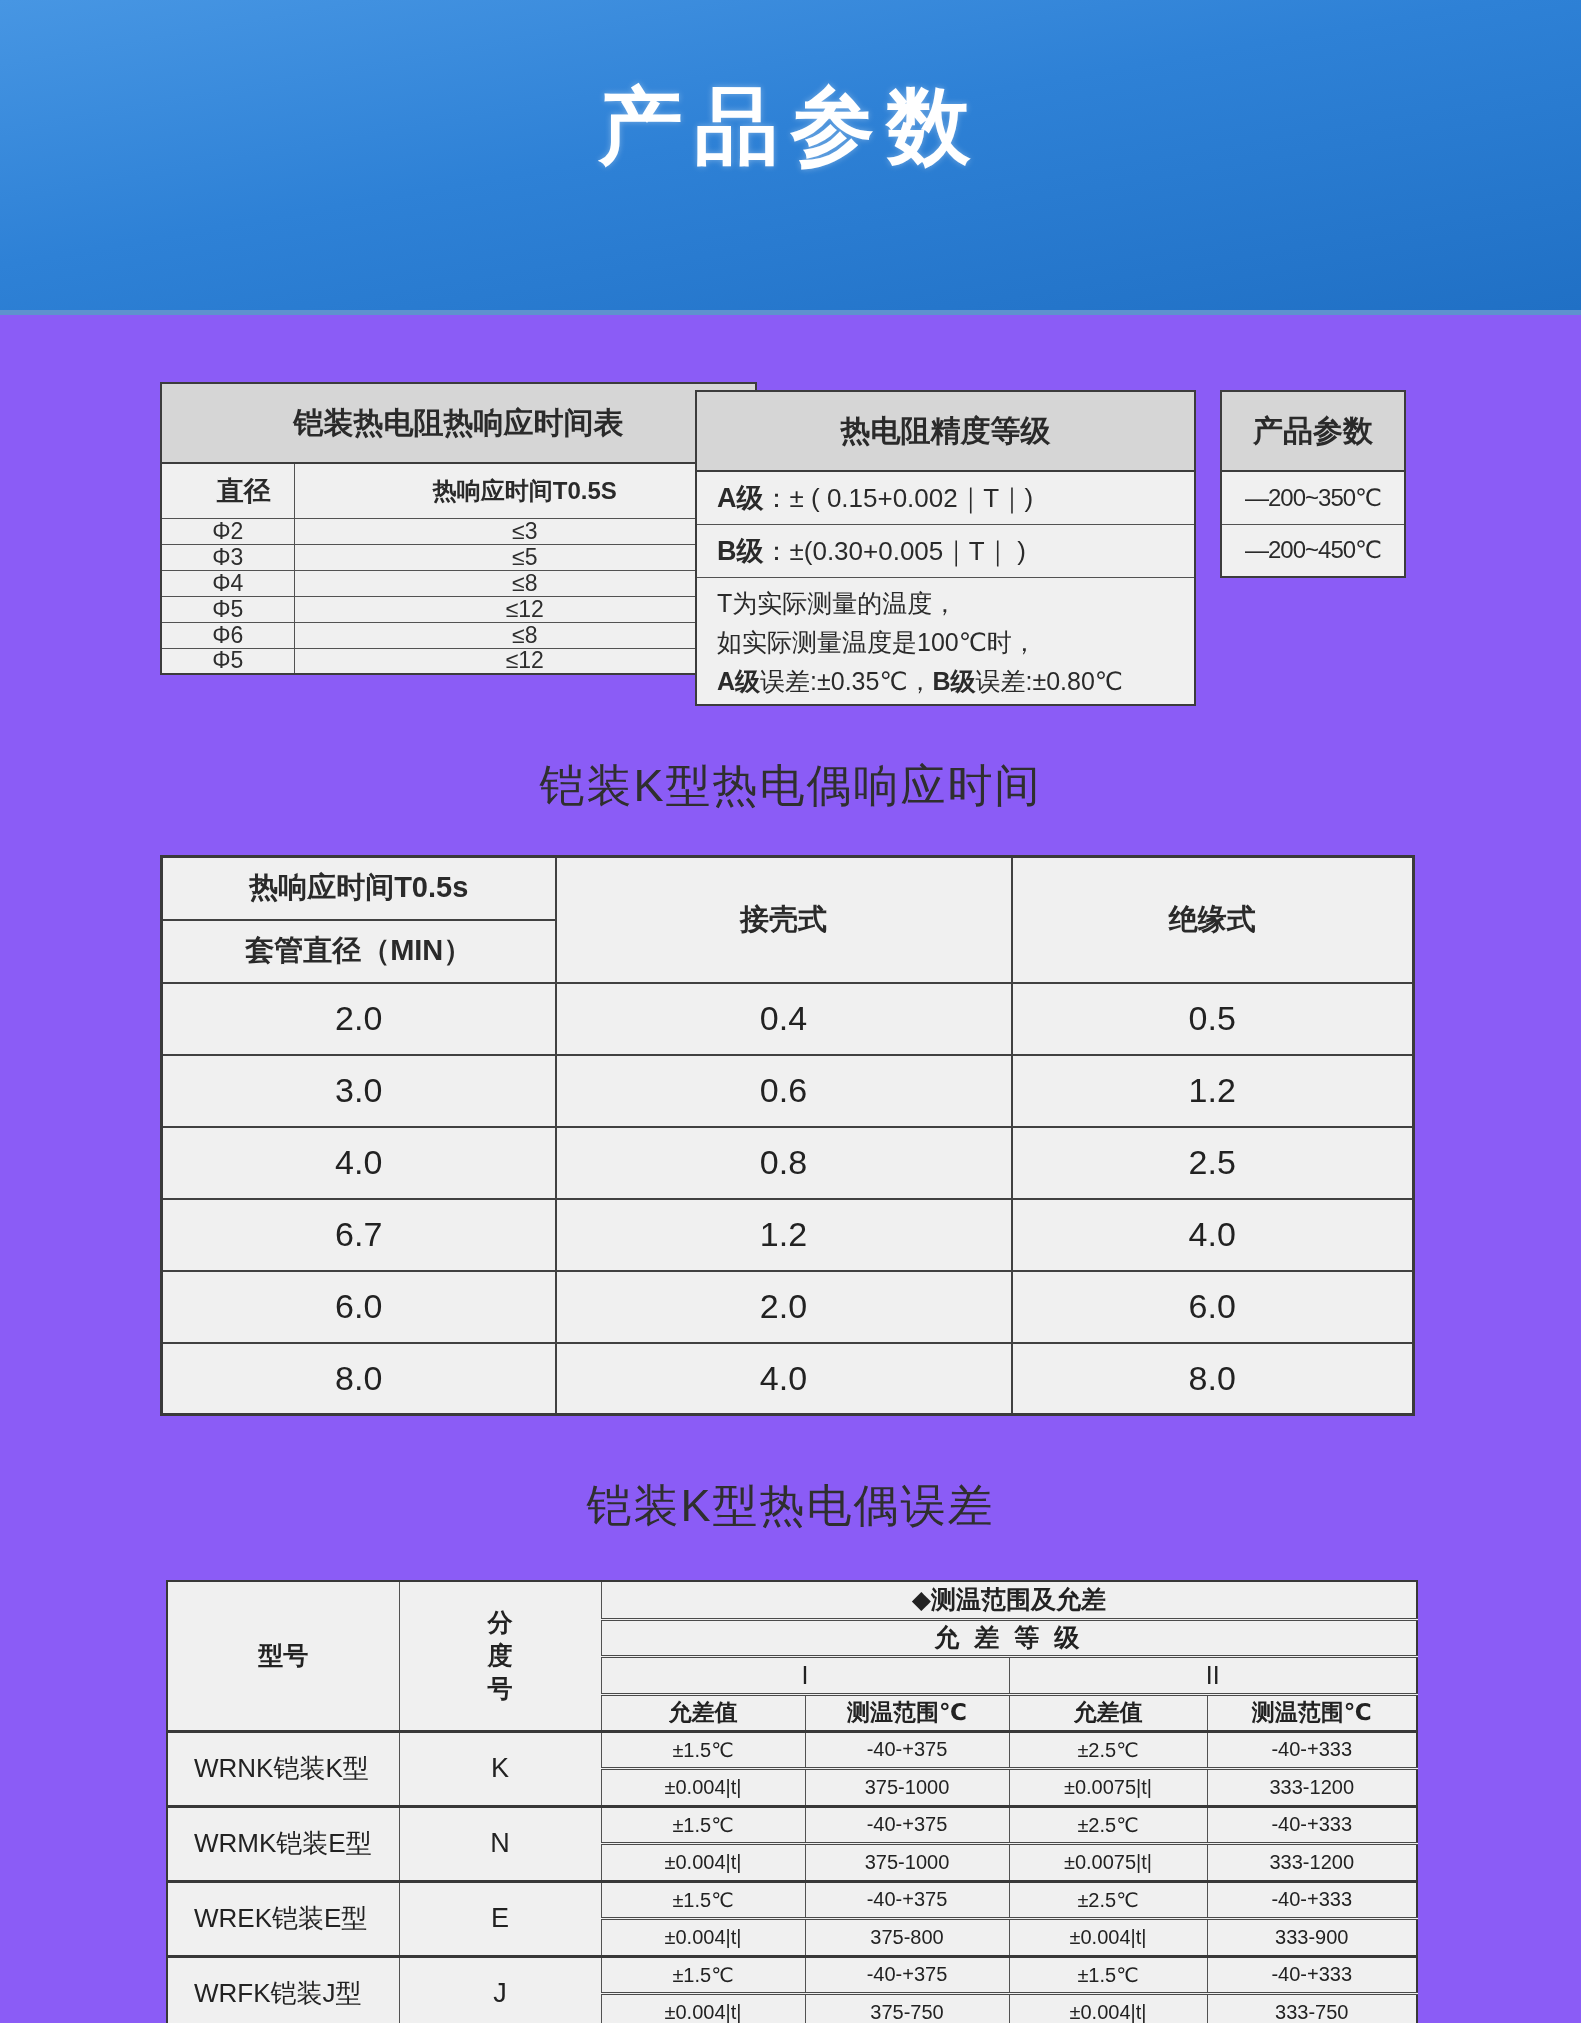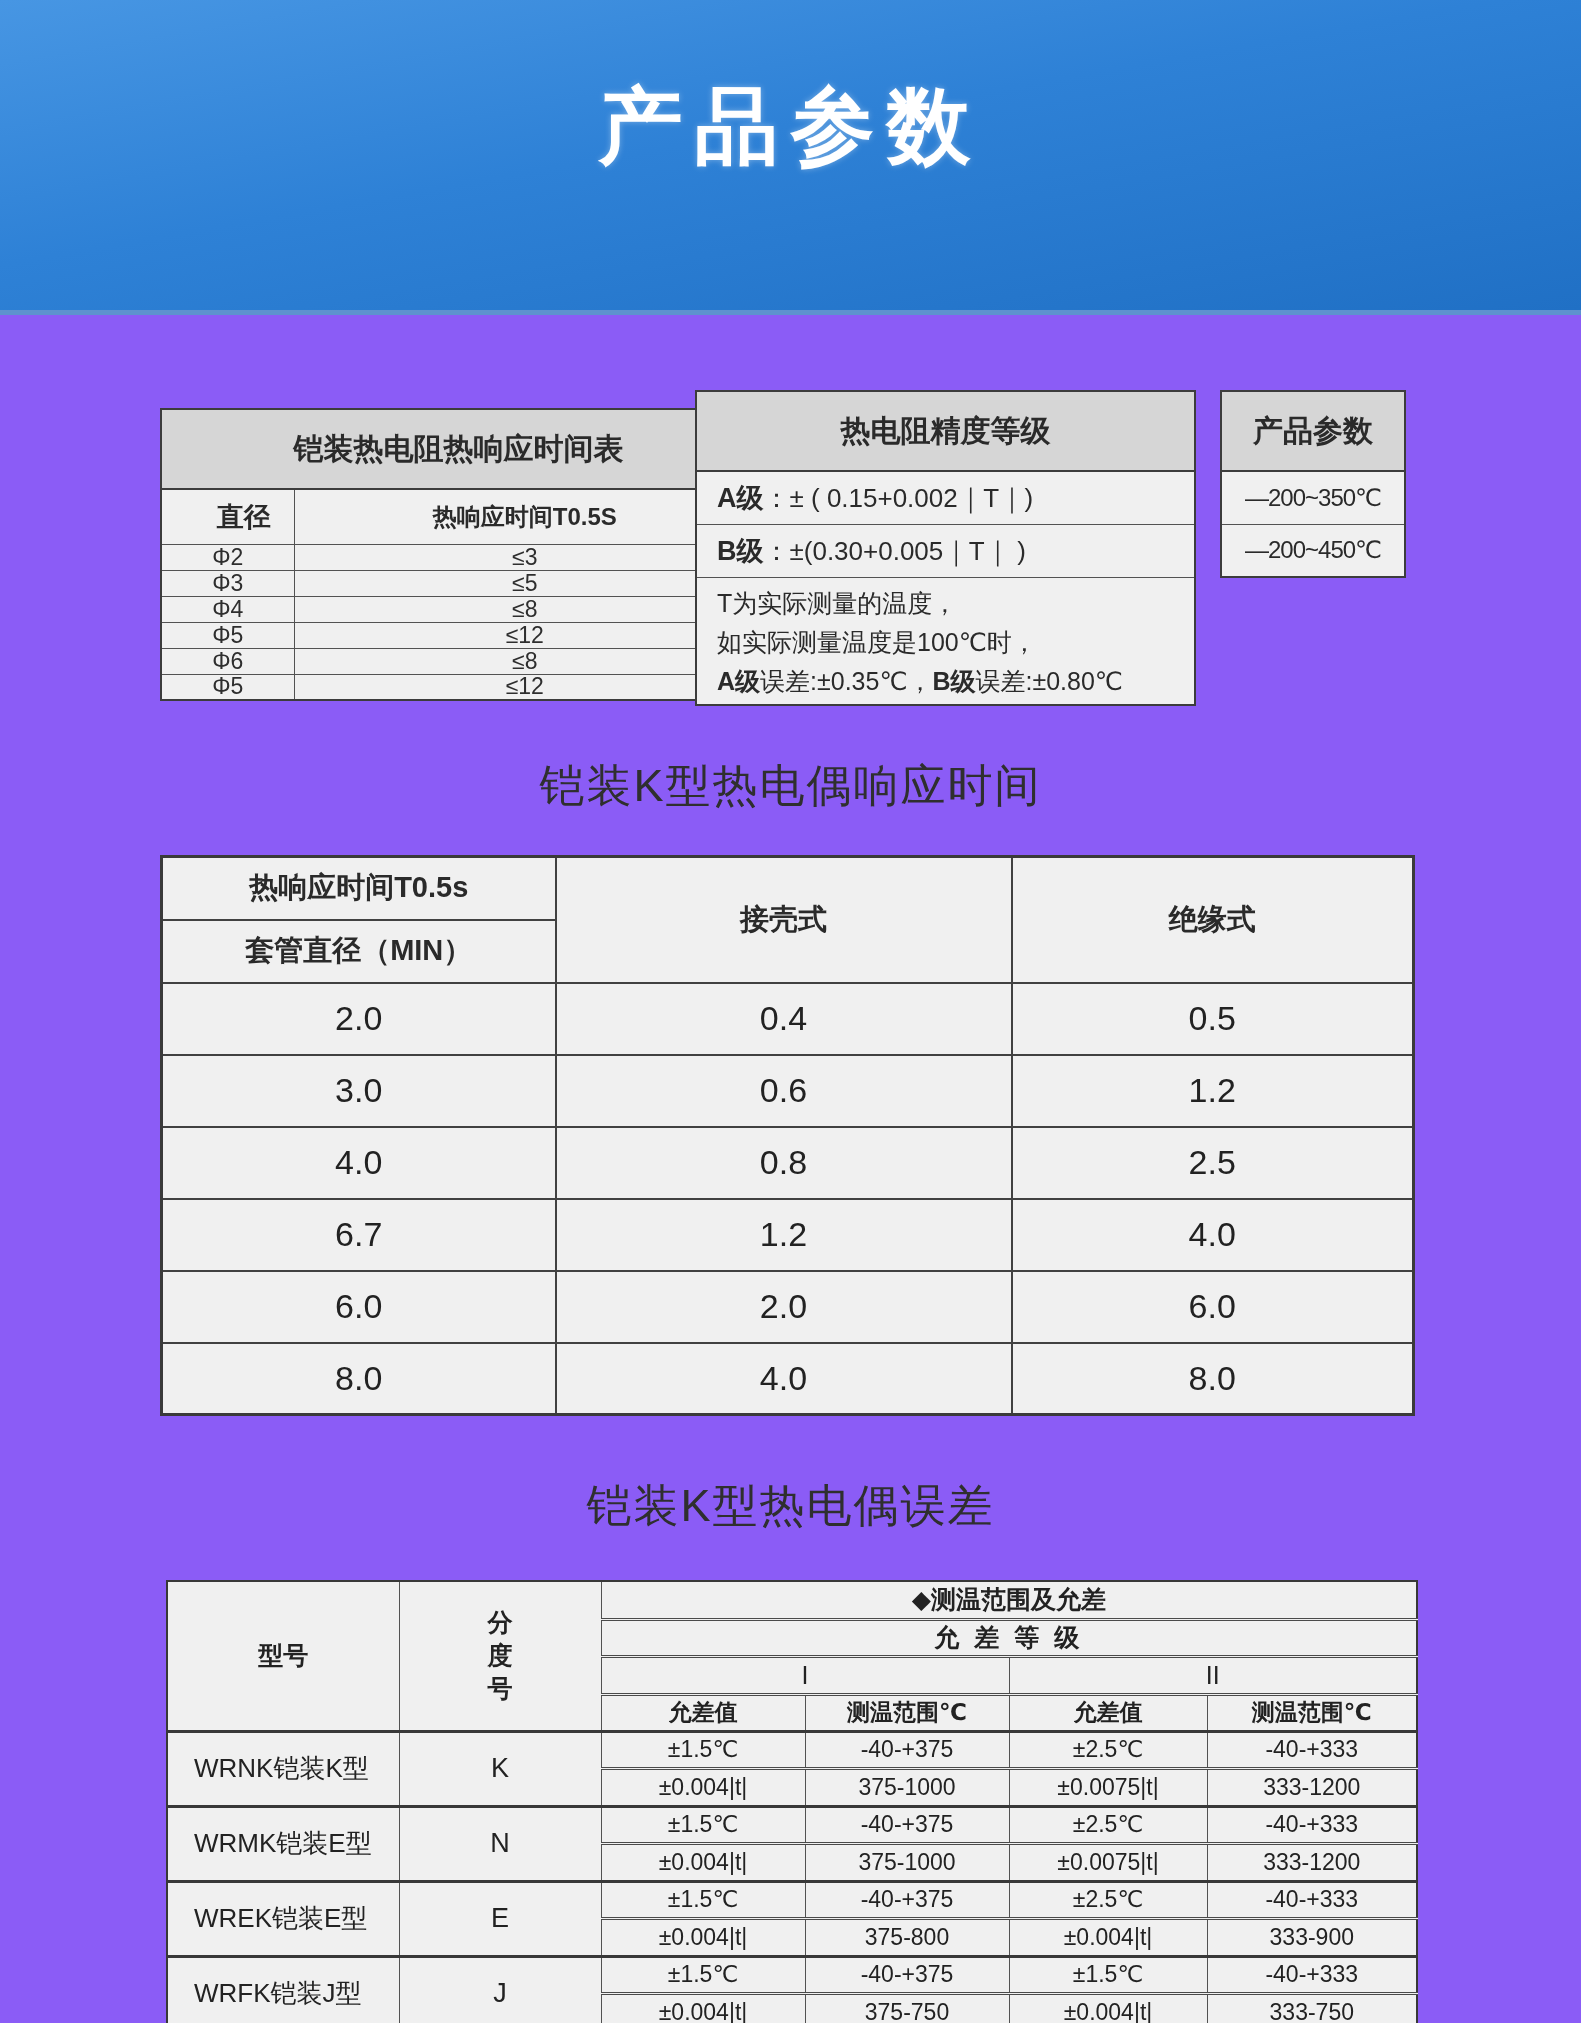--- a/index.html
+++ b/index.html
@@ -21,21 +21,21 @@
     transform:translateY(-28px); text-shadow:0 0 6px rgba(255,255,255,.35);
   }
   .banner-strip { position:absolute; top:310px; left:0; width:1581px; height:5px; background:#5e92cf; }
 
   
   .tbl { position:absolute; border-collapse:collapse; table-layout:fixed; background:#f0f0f0; }
   .tbl td { border:1px solid #525252; text-align:center; vertical-align:middle; overflow:hidden; }
   .title-cell { background:#d6d6d6; font-weight:bold; font-size:30px; height:80px; }
 
   
-  .t1 { left:160px; top:408px; width:597px; border:2px solid #3c3c3c; }
+  .t1 { left:160px; top:382px; width:597px; border:2px solid #3c3c3c; }
   .t1 .title-cell { border-bottom:2px solid #3c3c3c; }
   .t1 .hdr-row td { height:55px; font-weight:bold; }
   .t1 .hdr-d { font-size:27px;padding-left:32px; }
   .t1 .hdr-t { font-size:24px; }
   .t1 .data-row td { height:26px; font-size:23px; line-height:1; color:#2e2e2e; }
 
   .t2 { left:695px; top:390px; width:501px; border:2px solid #3c3c3c; }
   .t2 .title-cell { border-bottom:2px solid #3c3c3c; }
   .t2 .grade-row td { height:53px; text-align:left; padding-left:20px; font-size:26px; }
   .t2 .grade-row b { font-size:27px; }
@@ -54,21 +54,21 @@
   .sec2 { top:1476px; }
 
   
   .tmid { left:160px; top:855px; width:1252px; border:3px solid #3a3a3a; }
   .tmid td { border:2px solid #414141; }
   .tmid .mh td { font-weight:bold; font-size:29px; height:63px; }
   .tmid .md td { height:72px; font-size:34px; color:#222; }
 
   
   .tbot { left:166px; top:1580px; width:1250px; border:2px solid #383838; }
-  .tbot td { font-size:23px; color:#222; }
+  .tbot td { font-size:20px; color:#222; }
   .tbot .bh td { font-weight:bold; }
   .tbot .bh1 td { height:38px; font-size:25px; }
   .tbot .bh2 td { height:37px; border-top:3px double #4a4a4a; font-size:25px; letter-spacing:4px; }
   .tbot .bh3 td { height:38px; border-top:3px double #4a4a4a; font-weight:normal; font-size:25px; }
   .tbot .bh4 td { height:37px; border-top:3px double #4a4a4a; font-size:23px; }
   .tbot .bh-model { font-weight:normal; font-size:25px; }
   .tbot .bh-grad { font-weight:normal; white-space:pre-line; font-size:24px; line-height:33px; }
   .tbot .grp-first td { border-top:3px solid #383838; height:37px; }
   .tbot .grp-second td { border-top:3px double #4a4a4a; height:38px; }
   .tbot .model-cell { text-align:left; padding-left:26px; font-size:26px; }

